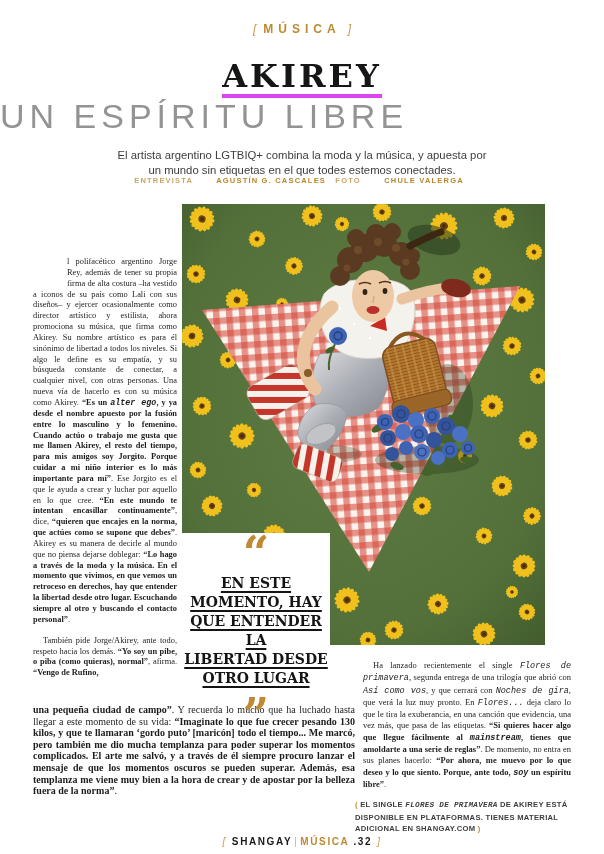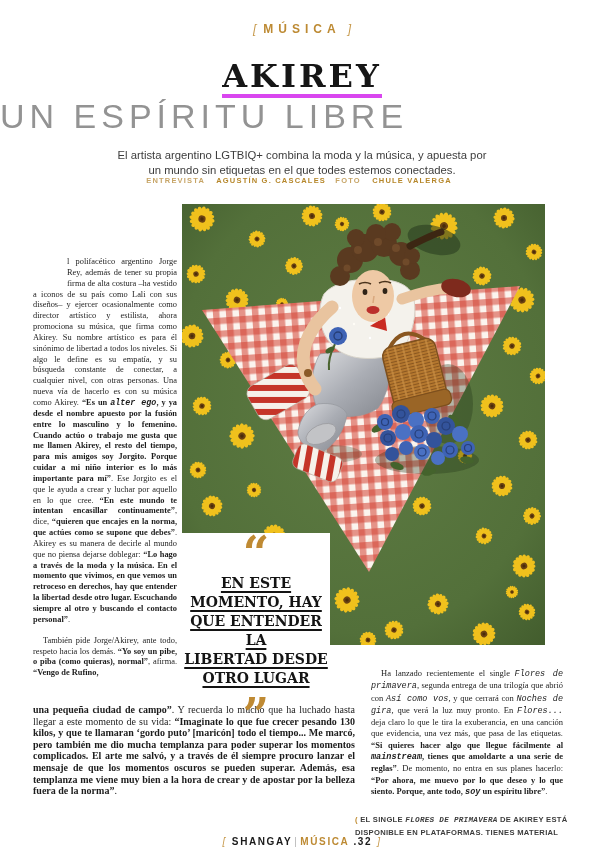--- a/index.html
+++ b/index.html
@@ -21,33 +21,33 @@
   .title-main span{display:inline-block;font-family:"DejaVu Serif",serif;font-weight:bold;
     font-size:32px;letter-spacing:3px;color:#161616;border-bottom:4px solid #d946ef;padding-bottom:2px;line-height:32px;}
   .title-sub{top:99px;left:0;width:604px;text-align:left;
     font-family:"Liberation Sans",sans-serif;font-weight:normal;
     font-size:34px;line-height:34px;letter-spacing:5px;color:#939393;}
   .dek{top:134px;left:117px;width:370px;text-align:center;
     font-family:"Liberation Sans",sans-serif;font-size:11.3px;line-height:14.6px;color:#3d3d3d;margin-top:14px;}
   .byline{top:176px;left:0;width:604px;text-align:center;
     font-family:"Liberation Sans",sans-serif;font-weight:bold;font-size:7.5px;letter-spacing:1.2px;}
   .byline .lbl{color:#c7a567;}
-  .byline .nm{color:#b6872a;margin-left:8px;margin-right:6px;}
+  .byline .nm{color:#b6872a;margin-left:20px;margin-right:6px;}
 
   
   .col1{top:257px;left:33px;width:144px;height:448px;overflow:hidden;
     text-align:justify;font-size:8.4px;line-height:10.85px;color:#1c1c1c;}
   .col1 p{margin:0;}
   .col1 p + p{margin-top:10px;text-indent:10px;}
   .dropcap{float:left;width:29px;height:30px;margin:1px 5px 0 0;
     display:flex;flex-direction:column;justify-content:space-between;}
   .wideblock{top:704px;left:33px;width:322px;height:128px;overflow:hidden;
     text-align:justify;font-size:10px;line-height:11.6px;color:#1c1c1c;}
   .col2{top:652px;left:355px;width:224px;height:185px;overflow:hidden;}
-  .col2 .p3{margin:16px;text-align:justify;font-size:8.5px;line-height:11.3px;color:#1c1c1c;text-indent:10px;}
+  .col2 .p3{margin:8px;text-align:justify;font-size:8.5px;line-height:11.3px;color:#1c1c1c;text-indent:10px;}
   .footnote{margin-top:9px;font-family:"Liberation Sans",sans-serif;font-weight:bold;
     font-size:7.6px;line-height:11.6px;letter-spacing:0.3px;color:#3c3c3c;}
 
   
   .photo{top:204px;left:182px;width:363px;height:441px;}
 
   
   .quote-whitebox{top:533px;left:182px;width:148px;height:112px;background:#ffffff;z-index:2;}
   .quote{top:536px;left:178px;width:156px;text-align:center;z-index:3;}
   .quote .qmark{font-family:"DejaVu Serif",serif;font-weight:bold;font-size:46px;

